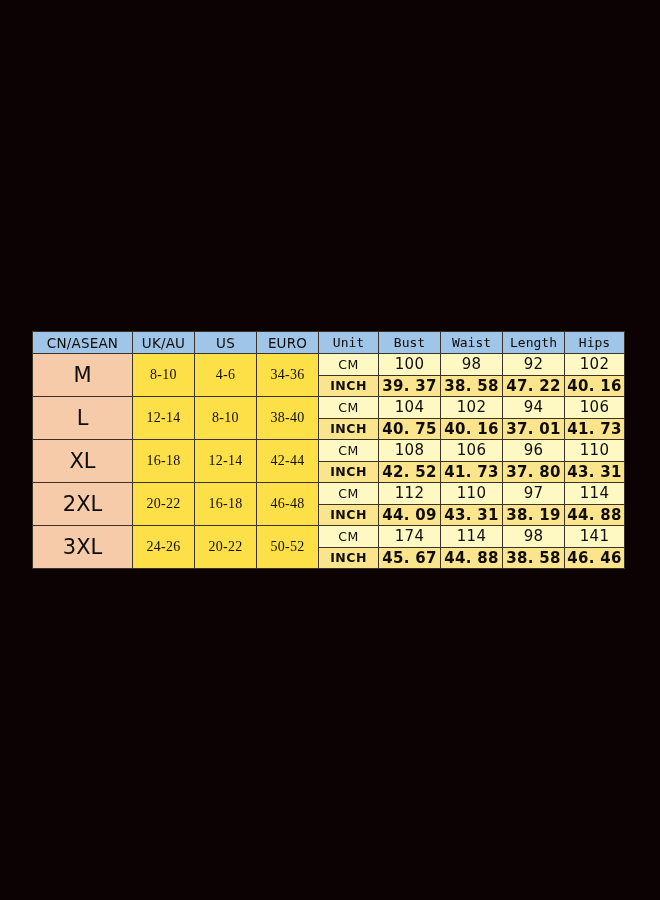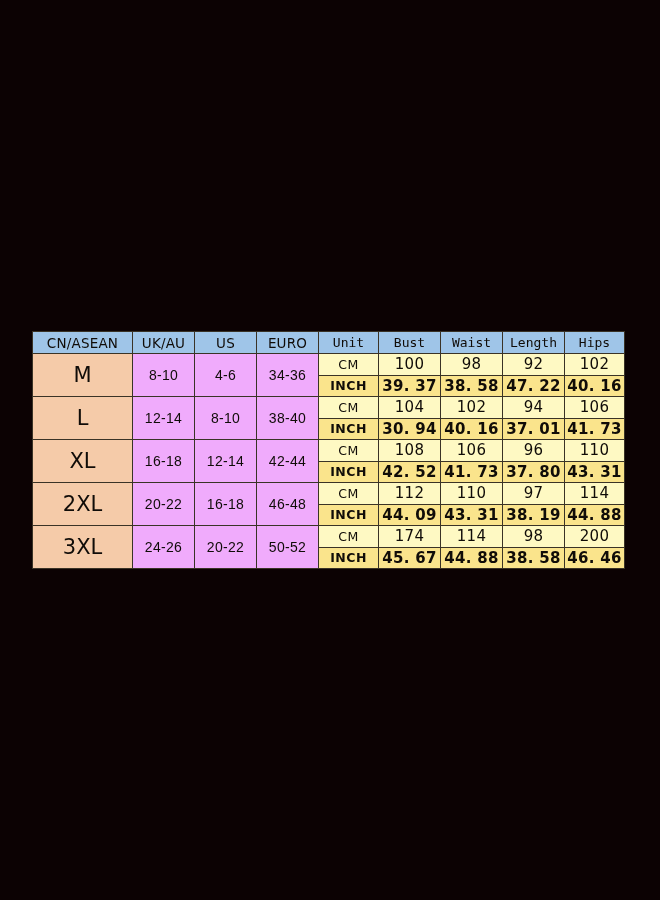--- a/index.html
+++ b/index.html
@@ -64,23 +64,23 @@
   col.c-meas    { width: 62px; }
   col.c-hips    { width: 60px; }
 
   
   td.size-name {
     background: #f5cba9;
     font-size: 21px;
     font-family: "DejaVu Sans", sans-serif;
   }
   td.size-val {
-    background: #f0abfc;
+    background: #fde047;
     font-size: 14px;
-    font-family: Liberation Sans, sans-serif;
+    font-family: Liberation Serif, serif;
     letter-spacing: 0.3px;
   }
 
   
   tr.cm td.unit,
   tr.cm td.val {
     background: #fef9c3;
   }
   tr.inch td.unit,
   tr.inch td.val {
@@ -156,21 +156,21 @@
         <td class="size-val" rowspan="2">8-10</td>
         <td class="size-val" rowspan="2">38-40</td>
         <td class="unit">CM</td>
         <td class="val">104</td>
         <td class="val">102</td>
         <td class="val">94</td>
         <td class="val">106</td>
       </tr>
       <tr class="inch">
         <td class="unit">INCH</td>
-        <td class="val">30. 94</td>
+        <td class="val">40. 75</td>
         <td class="val">40. 16</td>
         <td class="val">37. 01</td>
         <td class="val">41. 73</td>
       </tr>
 
       <tr class="cm">
         <td class="size-name" rowspan="2">XL</td>
         <td class="size-val" rowspan="2">16-18</td>
         <td class="size-val" rowspan="2">12-14</td>
         <td class="size-val" rowspan="2">42-44</td>
@@ -209,21 +209,21 @@
 
       <tr class="cm">
         <td class="size-name" rowspan="2">3XL</td>
         <td class="size-val" rowspan="2">24-26</td>
         <td class="size-val" rowspan="2">20-22</td>
         <td class="size-val" rowspan="2">50-52</td>
         <td class="unit">CM</td>
         <td class="val">174</td>
         <td class="val">114</td>
         <td class="val">98</td>
-        <td class="val">200</td>
+        <td class="val">141</td>
       </tr>
       <tr class="inch">
         <td class="unit">INCH</td>
         <td class="val">45. 67</td>
         <td class="val">44. 88</td>
         <td class="val">38. 58</td>
         <td class="val">46. 46</td>
       </tr>
     </tbody>
   </table>

